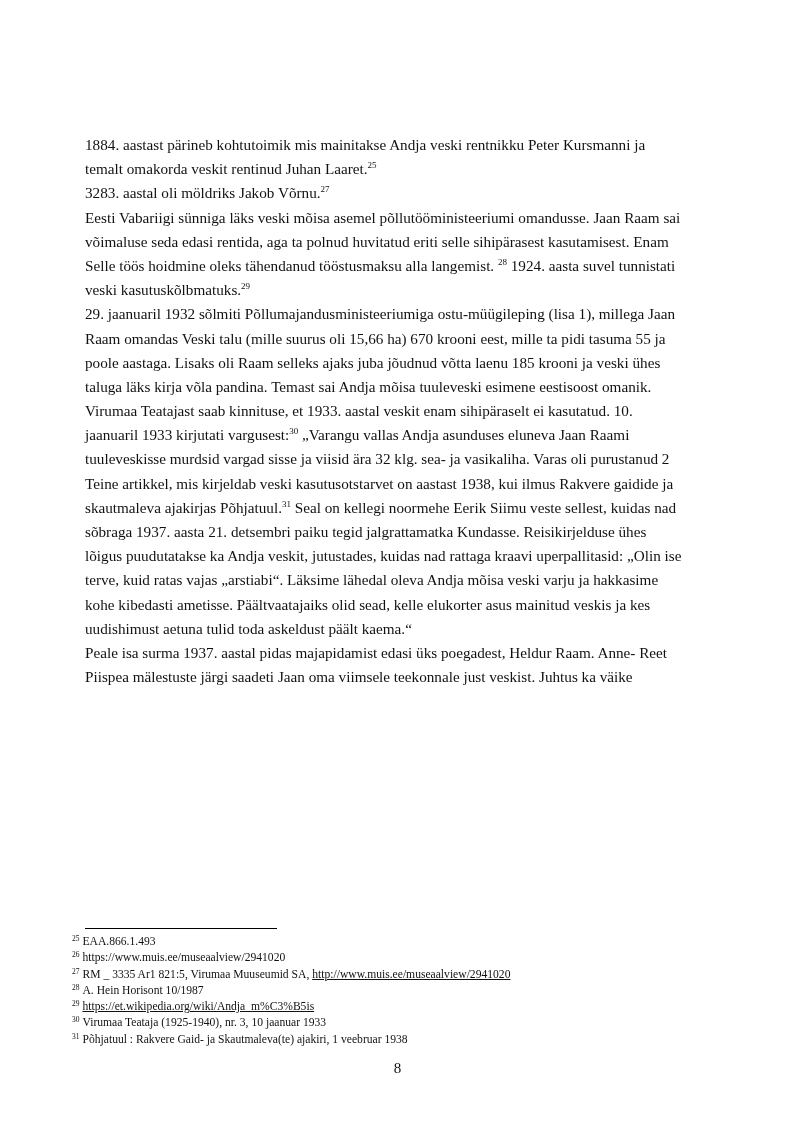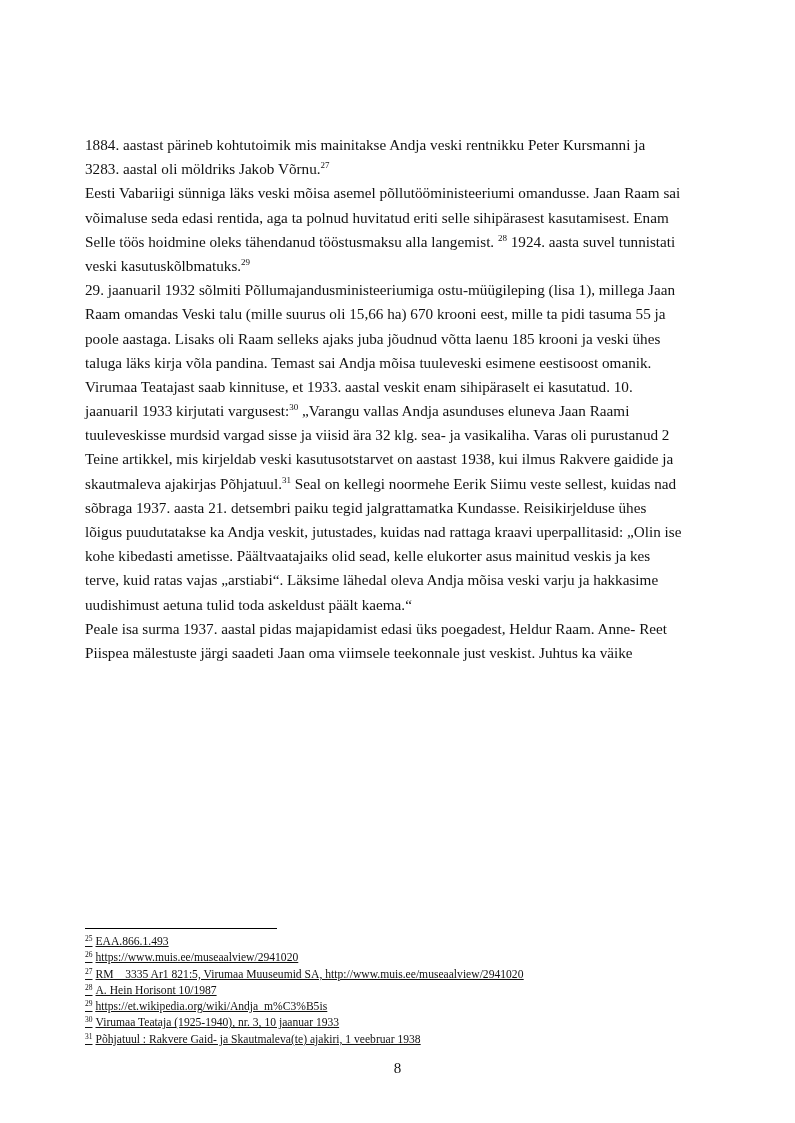--- a/index.html
+++ b/index.html
@@ -12,55 +12,56 @@
       position: absolute; left: 85px; top: 101px; width: 640px;
       font-size: 15.2px; line-height: 24.2px; white-space: nowrap;
     }
     .line { display: block; height: 24.2px; }
     sup { font-size: 9px; line-height: 0; vertical-align: 6px; }
     .fn-rule {
       position: absolute; left: 85px; top: 896px; width: 192px; height: 0;
       border-top: 1px solid #000000;
     }
     .footnotes {
-      position: absolute; left: 85px; top: 902px; width: 640px;
-      font-size: 11.6px; line-height: 16.3px; white-space: nowrap; text-decoration: underline;
+      position: absolute; left: 72px; top: 902px; width: 640px;
+      font-size: 11.6px; line-height: 16.3px; white-space: nowrap;
     }
     .fn { display: block; height: 16.3px; }
     .fn sup { font-size: 7.5px; vertical-align: 4px; margin-right: 3px; }
     .fn a { color: #111111; text-decoration: underline; }
     .page-number {
       position: absolute; left: 0; width: 795px; top: 1028px; text-align: center;
       font-size: 15px;
     }
   </style>
 </head>
 <body>
 
 <div class="page">
   <div class="body-text" id="body-text">
       <span class="line"><span>1884. aastast pärineb kohtutoimik mis mainitakse  Andja veski rentnikku Peter Kursmanni ja</span></span>
+      <span class="line"><span>temalt omakorda veskit rentinud Juhan Laaret.</span><sup>25</sup></span>
       <span class="line"><span>3283. aastal oli möldriks  Jakob Võrnu.</span><sup>27</sup></span>
       <span class="line"><span>Eesti Vabariigi sünniga läks veski mõisa asemel põllutööministeeriumi omandusse. Jaan Raam sai</span></span>
       <span class="line"><span>võimaluse seda edasi rentida, aga ta polnud huvitatud eriti selle sihipärasest kasutamisest. Enam</span></span>
       <span class="line"><span>Selle töös hoidmine oleks tähendanud tööstusmaksu alla langemist. </span><sup>28</sup><span> 1924. aasta suvel tunnistati</span></span>
       <span class="line"><span>veski kasutuskõlbmatuks.</span><sup>29</sup></span>
       <span class="line"><span>29. jaanuaril 1932 sõlmiti Põllumajandusministeeriumiga ostu-müügileping (lisa 1), millega Jaan</span></span>
       <span class="line"><span>Raam omandas Veski talu (mille suurus oli 15,66 ha) 670 krooni eest, mille ta pidi tasuma 55 ja</span></span>
       <span class="line"><span>poole aastaga. Lisaks oli Raam selleks ajaks juba jõudnud võtta laenu 185 krooni ja veski ühes</span></span>
       <span class="line"><span>taluga läks kirja võla pandina. Temast sai Andja mõisa tuuleveski esimene eestisoost omanik.</span></span>
       <span class="line"><span>Virumaa Teatajast saab kinnituse, et 1933. aastal veskit enam sihipäraselt ei kasutatud. 10.</span></span>
       <span class="line"><span>jaanuaril 1933  kirjutati vargusest:</span><sup>30</sup><span> „Varangu vallas Andja asunduses eluneva Jaan Raami</span></span>
       <span class="line"><span>tuuleveskisse murdsid vargad sisse ja viisid ära 32 klg. sea- ja vasikaliha. Varas oli purustanud 2</span></span>
       <span class="line"><span>Teine artikkel, mis kirjeldab veski kasutusotstarvet on aastast 1938, kui ilmus Rakvere gaidide ja</span></span>
       <span class="line"><span>skautmaleva ajakirjas Põhjatuul.</span><sup>31</sup><span> Seal on kellegi noormehe Eerik Siimu veste sellest, kuidas nad</span></span>
       <span class="line"><span>sõbraga 1937. aasta 21. detsembri paiku tegid jalgrattamatka Kundasse. Reisikirjelduse ühes</span></span>
       <span class="line"><span>lõigus puudutatakse ka Andja veskit, jutustades, kuidas nad rattaga kraavi uperpallitasid:  „Olin ise</span></span>
+      <span class="line"><span>terve, kuid ratas vajas „arstiabi“. Läksime lähedal oleva Andja mõisa veski varju ja hakkasime</span></span>
       <span class="line"><span>kohe kibedasti ametisse. Päältvaatajaiks olid sead, kelle elukorter asus mainitud veskis ja kes</span></span>
-      <span class="line"><span>terve, kuid ratas vajas „arstiabi“. Läksime lähedal oleva Andja mõisa veski varju ja hakkasime</span></span>
       <span class="line"><span>uudishimust aetuna tulid toda askeldust päält kaema.“</span></span>
       <span class="line"><span>Peale isa surma 1937. aastal pidas majapidamist edasi üks poegadest, Heldur Raam. Anne- Reet</span></span>
       <span class="line"><span>Piispea mälestuste järgi saadeti Jaan oma viimsele teekonnale just veskist. Juhtus ka väike</span></span>
     </div>
   <div class="fn-rule"></div>
   <div class="footnotes" id="footnotes">
       <span class="fn"><sup>25</sup><span>EAA.866.1.493</span></span>
       <span class="fn"><sup>26</sup><span>https://www.muis.ee/museaalview/2941020</span></span>
       <span class="fn"><sup>27</sup><span>RM _ 3335 Ar1 821:5, Virumaa Muuseumid SA, </span><a>http://www.muis.ee/museaalview/2941020</a></span>
       <span class="fn"><sup>28</sup><span>A. Hein Horisont 10/1987</span></span>

